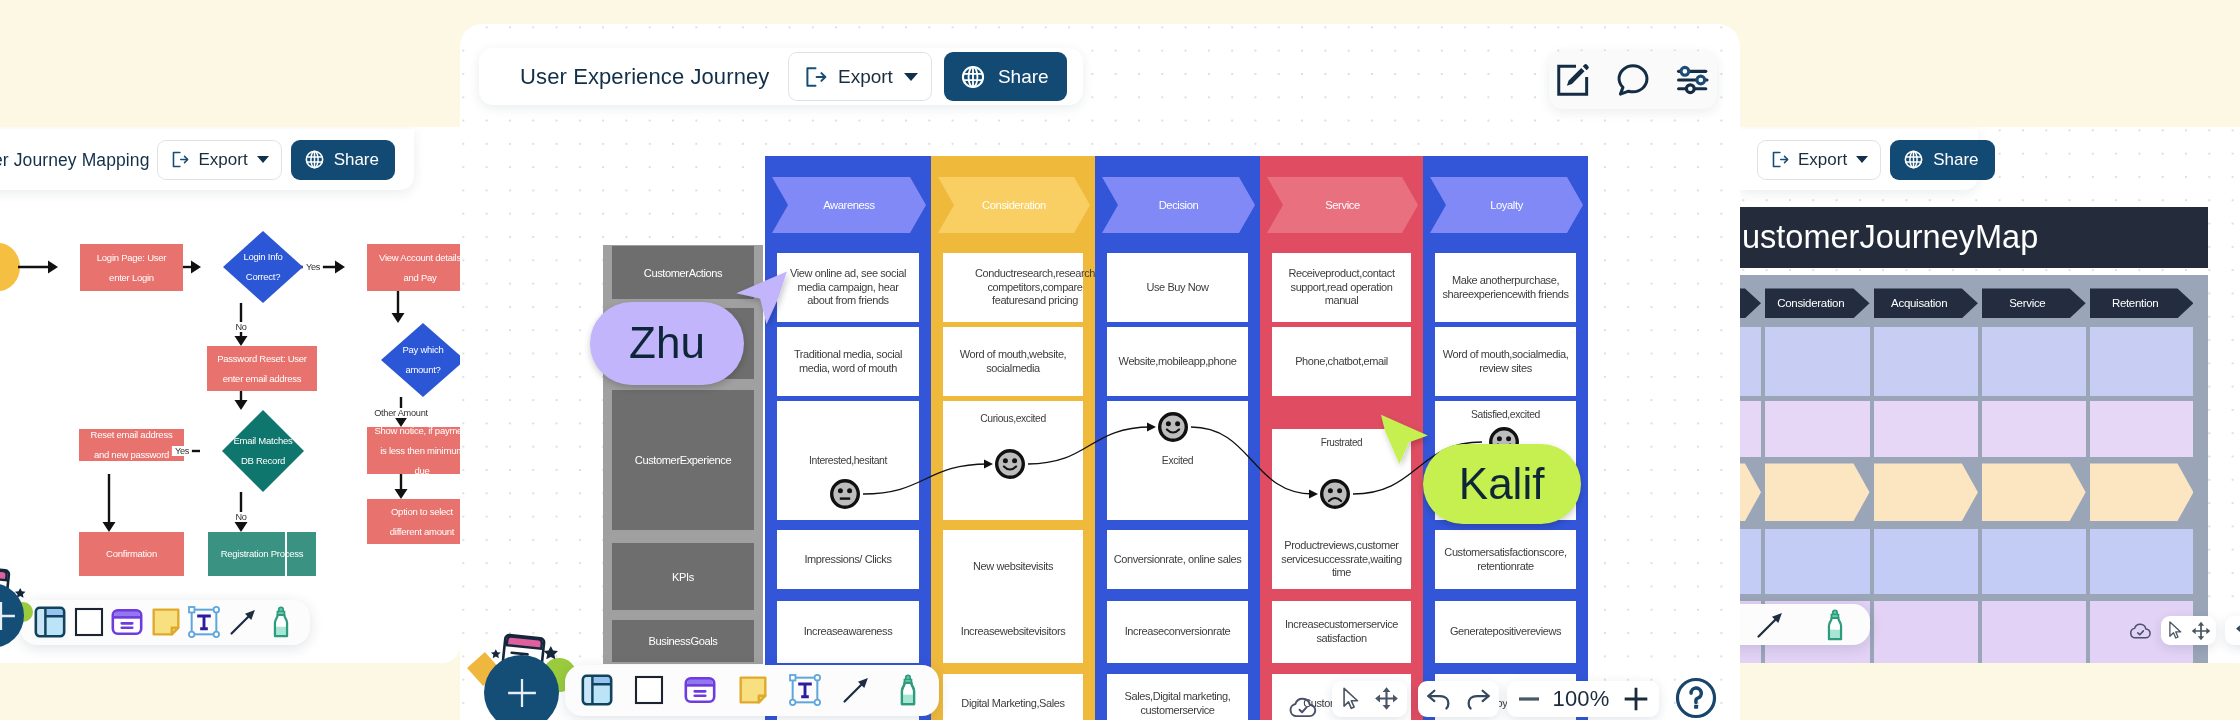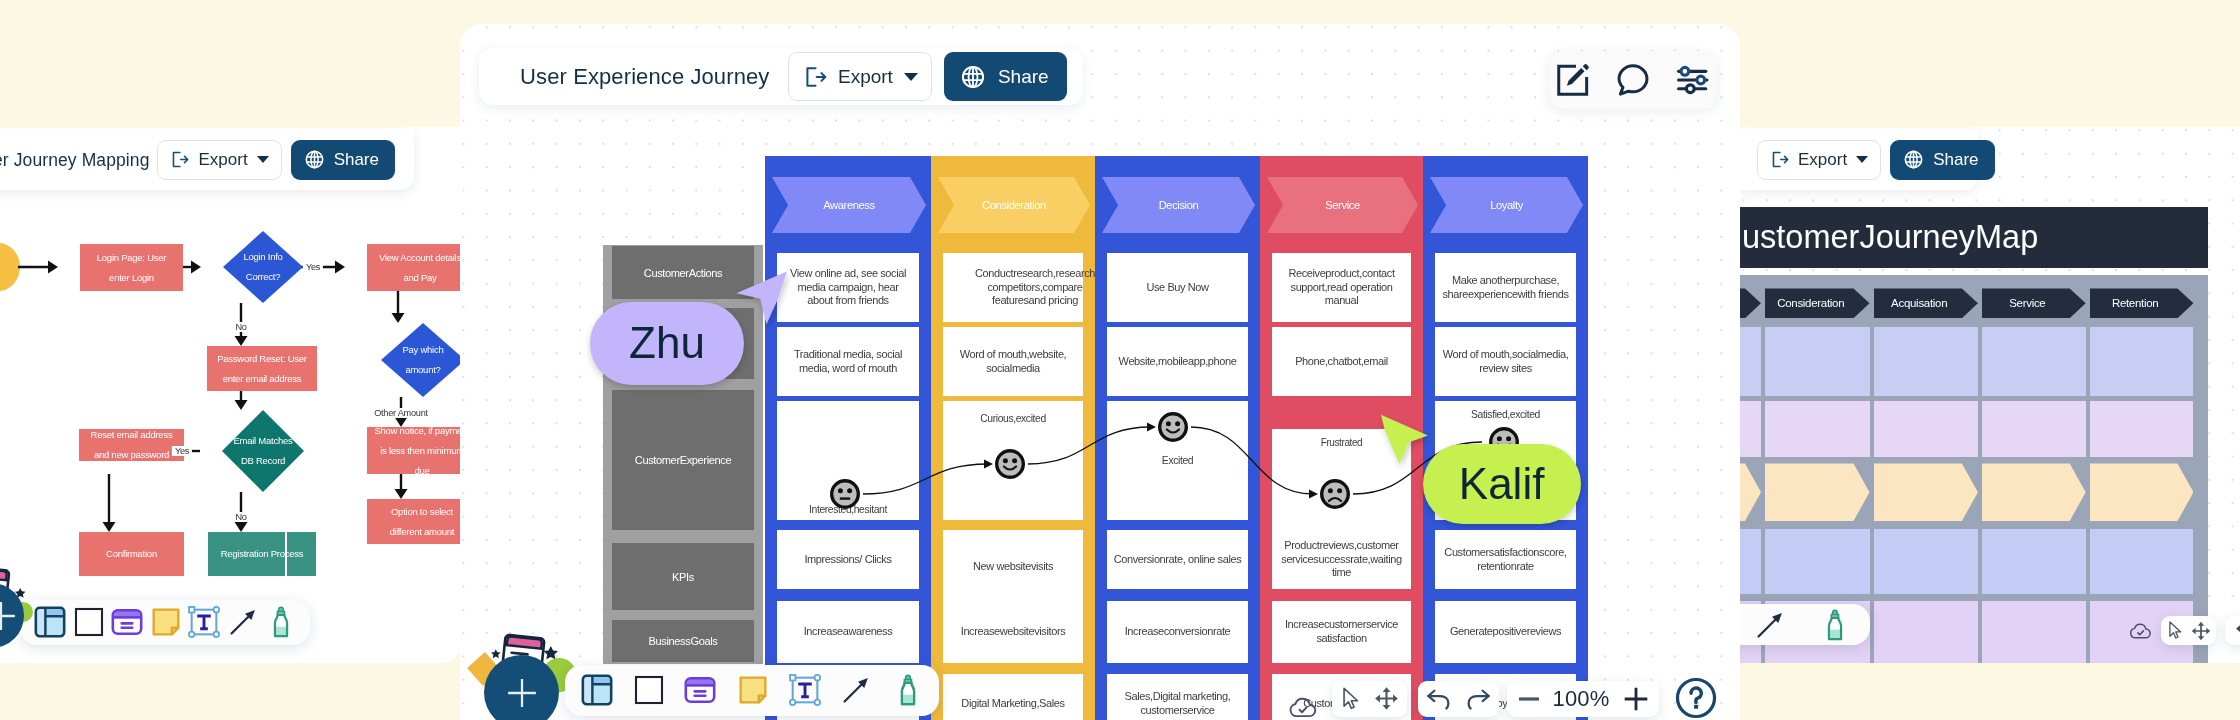--- a/index.html
+++ b/index.html
@@ -381,21 +381,21 @@
       <div class="jcard" style="left:177px;top:170px;width:142px;height:69px;"><span>Traditional media, social
 media, word of mouth</span></div>
       <div class="jcard" style="left:835px;top:96px;width:141px;height:69px;"><span>Make anotherpurchase,
 shareexperiencewith friends</span></div>
       <div class="jcard" style="left:343px;top:170px;width:140px;height:69px;"><span>Word of mouth,website,
 socialmedia</span></div>
       <div class="jcard" style="left:507px;top:170px;width:141px;height:69px;"><span>Website,mobileapp,phone</span></div>
       <div class="jcard" style="left:672px;top:170px;width:139px;height:69px;"><span>Phone,chatbot,email</span></div>
       <div class="jcard" style="left:835px;top:170px;width:141px;height:69px;"><span>Word of mouth,socialmedia,
 review sites</span></div>
-      <div class="jcard" style="left: 177px; top: 244px; width: 142px; height: 119px; align-items: flex-end; padding-top: 53px; font-size: 10.4px;"><span>Interested,hesitant</span></div>
+      <div class="jcard" style="left: 177px; top: 244px; width: 142px; height: 119px; align-items: flex-start; padding-top: 53px; font-size: 10.4px;"><span>Interested,hesitant</span></div>
       <div class="jcard" style="left: 343px; top: 244px; width: 140px; height: 119px; align-items: flex-start; padding-top: 11px; font-size: 10.4px;"><span>Curious,excited</span></div>
       <div class="jcard" style="left: 507px; top: 244px; width: 141px; height: 119px; align-items: flex-start; padding-top: 53px; font-size: 10.4px;"><span>Excited</span></div>
       <div class="jcard" style="left: 672px; top: 244px; width: 139px; height: 119px; align-items: flex-start; padding-top: 7px; font-size: 10px; margin-top: 28px;"><span>Frustrated</span></div>
       <div class="jcard" style="left: 835px; top: 244px; width: 141px; height: 119px; align-items: flex-start; padding-top: 7px; font-size: 10.4px;"><span>Satisfied,excited</span></div>
       <div class="jcard" style="left:177px;top:373px;width:142px;height:59px;"><span>Impressions/ Clicks</span></div>
       <div class="jcard" style="left:343px;top:373px;width:140px;height:74px;"><span>New websitevisits</span></div>
       <div class="jcard" style="left:507px;top:373px;width:141px;height:59px;"><span>Conversionrate, online sales</span></div>
       <div class="jcard" style="left:672px;top:373px;width:139px;height:59px;"><span>Productreviews,customer
 servicesuccessrate,waiting
 time</span></div>

